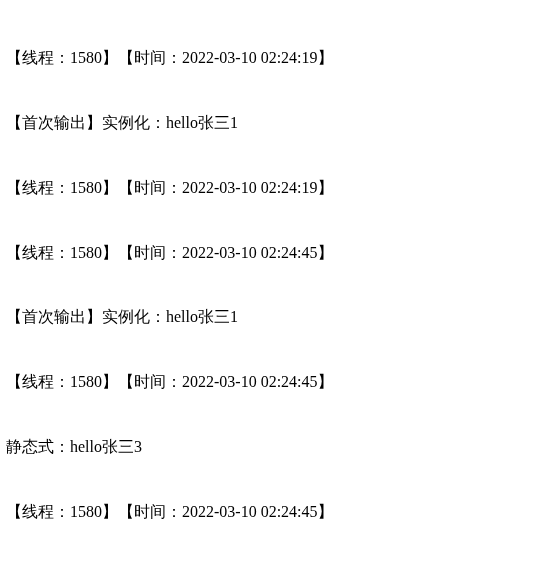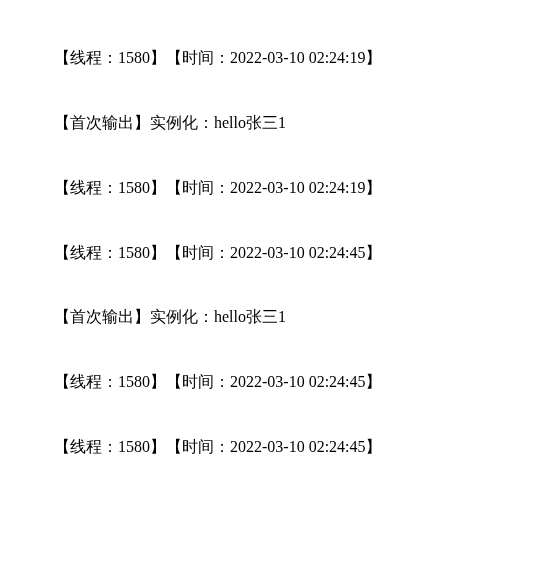--- a/index.html
+++ b/index.html
@@ -8,29 +8,30 @@
       font-size: 16px;
       width: 538px;
       background: #fff;
       color: #000;
     }
     .console-output {
       padding: 4px 6px;
       line-height: 1.35;
       white-space: pre-wrap;
     }
-    .console-output .line { display: block; margin-left: 48px; }
+    .console-output .line { display: block; }
   </style>
 </head>
 <body>
 
 <div class="console-output">
   <span class="line">【线程：1580】【时间：2022-03-10 02:24:19】</span>
   <span class="line">【首次输出】实例化：hello张三1</span>
   <span class="line">【线程：1580】【时间：2022-03-10 02:24:19】</span>
   <span class="line">【线程：1580】【时间：2022-03-10 02:24:45】</span>
   <span class="line">【首次输出】实例化：hello张三1</span>
   <span class="line">【线程：1580】【时间：2022-03-10 02:24:45】</span>
+  <span class="line">静态式：hello张三3</span>
   <span class="line">【线程：1580】【时间：2022-03-10 02:24:45】</span>
   
   
   
 </div>
 
 </body></html>

